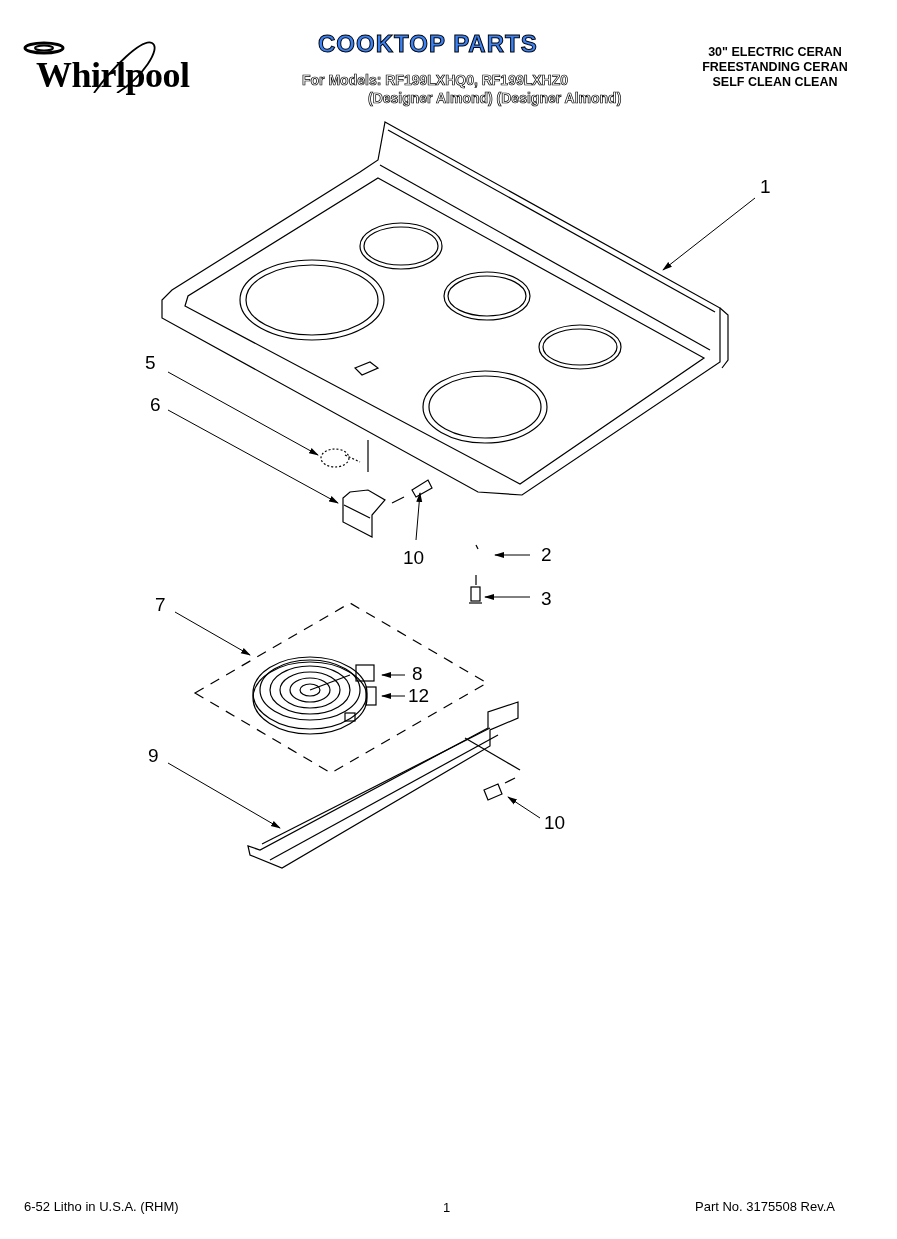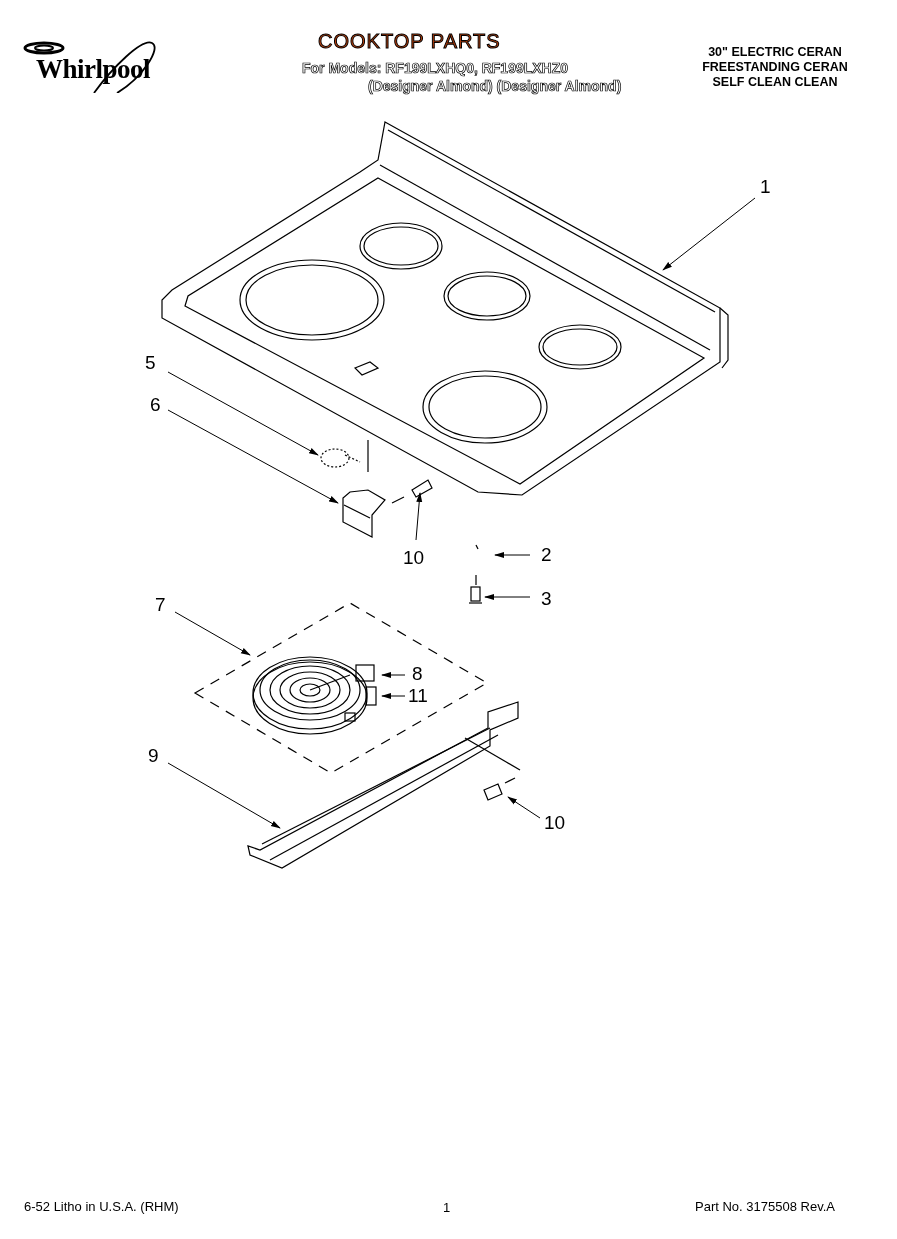--- a/index.html
+++ b/index.html
@@ -1,20 +1,20 @@
 <!DOCTYPE html>
 <html><head>
 <meta charset="utf-8">
 <style>
   html, body { margin: 0; padding: 0; background: #ffffff; }
   body { width: 897px; height: 1239px; position: relative; overflow: hidden; font-family: "Liberation Sans", sans-serif; color: #000; }
   .abs { position: absolute; }
-  .logo-text { font-family: "Liberation Serif", serif; font-weight: bold; font-size: 27px; letter-spacing: -0.5px; }
-  .title { font-family: "Liberation Sans", sans-serif; font-weight: normal; font-size: 20px; color: #c2410c; -webkit-text-stroke: 1px #000; letter-spacing: 1px; }
-  .subtitle { font-family: "Liberation Sans", sans-serif; font-weight: bold; font-size: 14px; color: #fff; -webkit-text-stroke: 0.7px #000; white-space: nowrap; }
+  .logo-text { font-family: "Liberation Serif", serif; font-weight: bold; font-size: 36px; letter-spacing: -0.5px; }
+  .title { font-family: "Liberation Sans", sans-serif; font-weight: bold; font-size: 24px; color: #3b82f6; -webkit-text-stroke: 1px #000; letter-spacing: 1px; }
+  .subtitle { font-family: "Liberation Sans", sans-serif; font-weight: bold; font-size: 14px; color: #fff; -webkit-text-stroke: 0.7px #000; white-space: nowrap; margin-top: 12px; }
   .product { font-size: 12.5px; font-weight: bold; text-align: center; line-height: 15px; white-space: nowrap; }
   .callout { font-size: 19px; font-family: "Liberation Sans", sans-serif; }
   .footer { font-size: 13px; }
   svg.diagram { position: absolute; left: 0; top: 0; }
 </style>
 </head>
 <body>
 
 <div class="abs" style="left:22px; top:38px; width:160px; height:50px;">
   <svg width="160" height="55" style="position:absolute; left:0; top:0;">
@@ -130,19 +130,19 @@
 </svg>
 
 <div class="abs callout" style="left:760px; top:176px;">1</div>
 <div class="abs callout" style="left:145px; top:352px;">5</div>
 <div class="abs callout" style="left:150px; top:394px;">6</div>
 <div class="abs callout" style="left:403px; top:547px;">10</div>
 <div class="abs callout" style="left:541px; top:544px;">2</div>
 <div class="abs callout" style="left:541px; top:588px;">3</div>
 <div class="abs callout" style="left:155px; top:594px;">7</div>
 <div class="abs callout" style="left:412px; top:663px;">8</div>
-<div class="abs callout" style="left:408px; top:685px;">11</div>
+<div class="abs callout" style="left:408px; top:685px;">12</div>
 <div class="abs callout" style="left:148px; top:745px;">9</div>
 <div class="abs callout" style="left:544px; top:812px;">10</div>
 
 <div class="abs footer" style="left:24px; top:1199px;">6-52 Litho in U.S.A. (RHM)</div>
 <div class="abs footer" style="left:443px; top:1200px;">1</div>
 <div class="abs footer" style="left:695px; top:1199px;">Part No. 3175508 Rev.A</div>
 
 </body></html>

